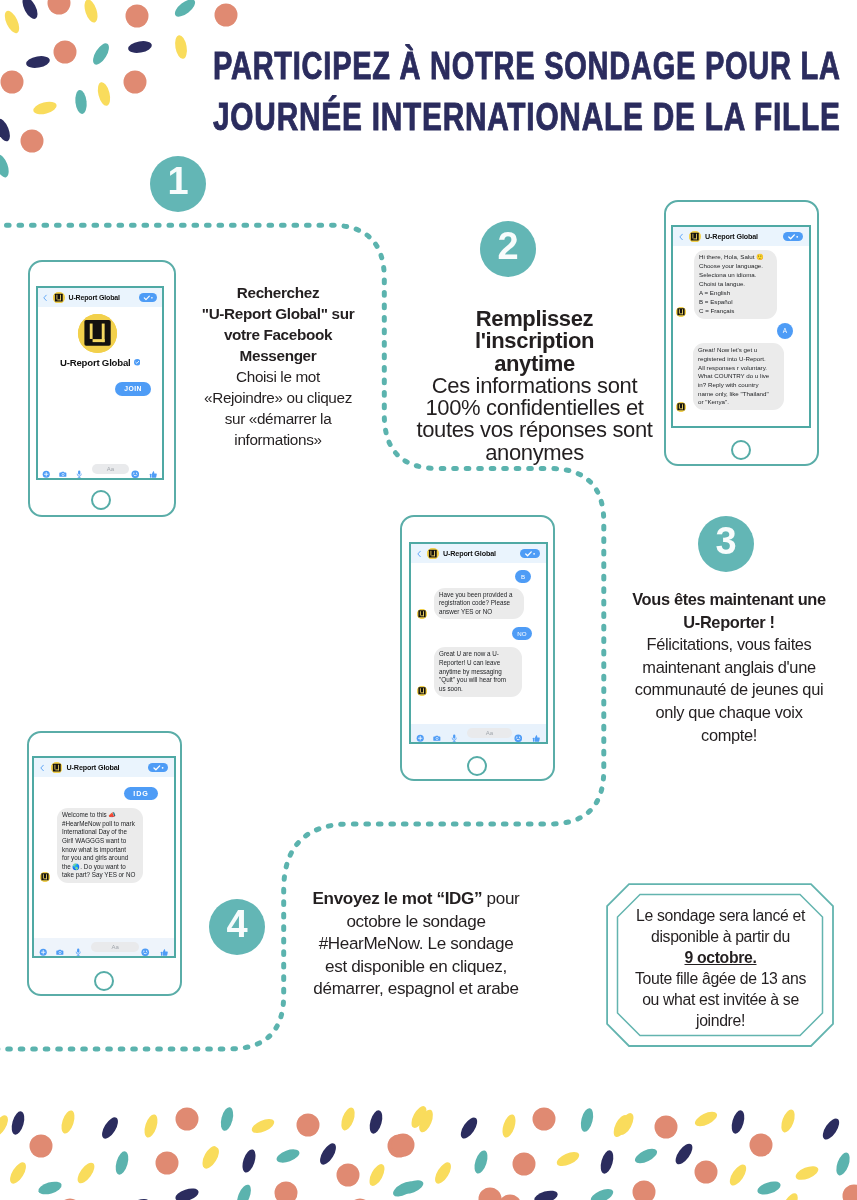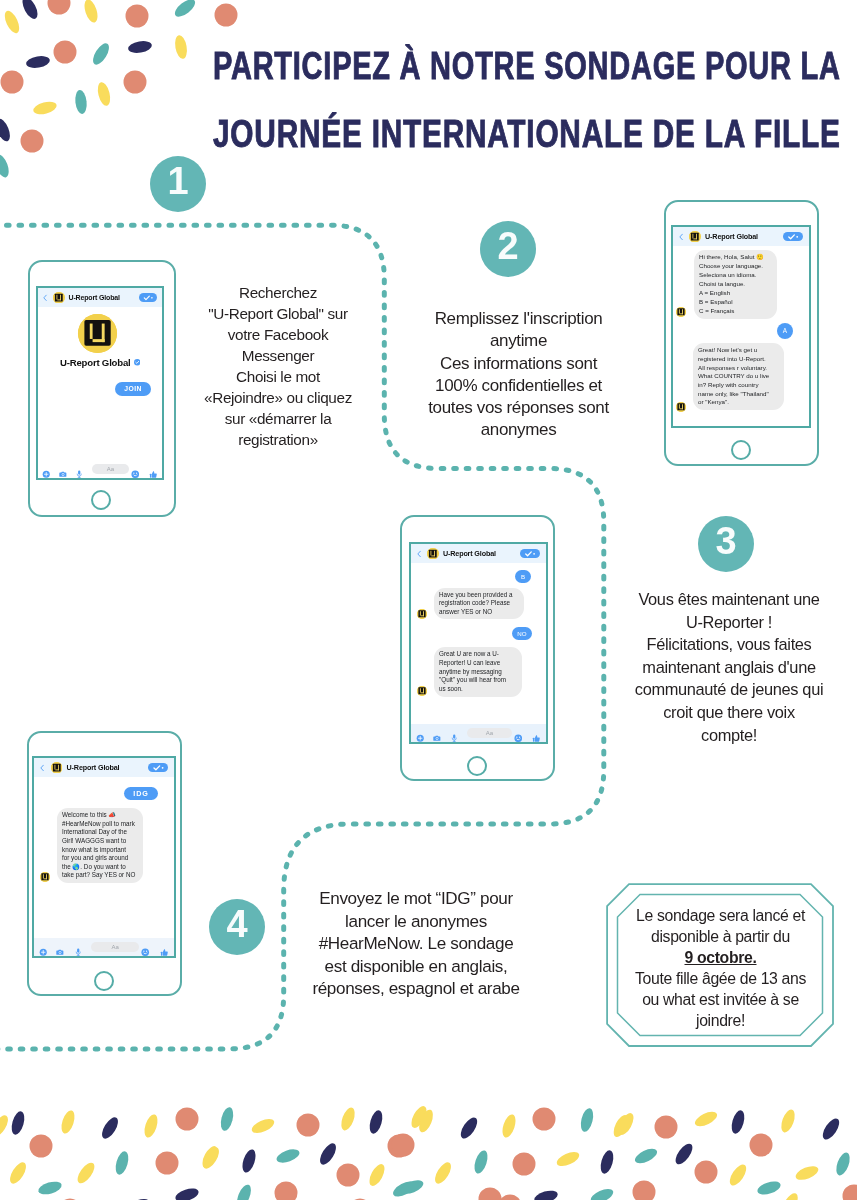--- a/index.html
+++ b/index.html
@@ -28,21 +28,21 @@
     background:#63b6b5;color:#f8fcfc;
     font-family:"Liberation Sans",sans-serif;font-weight:bold;font-size:38px;
     display:flex;align-items:center;justify-content:center;
     line-height:1;padding-bottom:7px;box-sizing:border-box;
   }
 
   
   .txtblock{position:absolute;text-align:center;color:#231f20;
             font-family:"Liberation Sans",sans-serif;font-size:15.4px;line-height:21.9px;
             letter-spacing:-0.35px;}
-  .txtblock b{font-weight:normal;}
+  .txtblock b{font-weight:bold;}
 
   
   .phone{position:absolute;border:2.6px solid #5aada8;border-radius:14px;background:#fff;box-sizing:border-box;}
   .screen{position:absolute;border:2.6px solid #4fa9a4;background:#fff;box-sizing:border-box;overflow:hidden;}
   .homebtn{position:absolute;border:2.2px solid #55aca7;border-radius:50%;box-sizing:border-box;}
 
   .fbhdr{position:absolute;left:0;top:0;right:0;display:flex;align-items:center;background:#eaf4fd;}
   .fbhdr .back{color:#4e9cf6;font-weight:bold;}
   .fbhdr .hname{font-weight:bold;color:#111;}
   .ulogo{border-radius:50%;background:#f2d04b;display:inline-block;position:relative;}
@@ -162,64 +162,64 @@
       <ellipse cx="660" cy="128" rx="12" ry="5.6" fill="#2b2c5e" transform="rotate(-28 660 128)"></ellipse>
       <ellipse cx="790" cy="124" rx="12" ry="5.6" fill="#f9dc5c" transform="rotate(-60 790 124)"></ellipse>
     </svg>
 
   <svg class="abs" id="dotpath" style="left:0;top:0;width:857px;height:1200px;" viewBox="0 0 857 1200">
       <path d="M -6 225.2 L 331 225.2 Q 384.3 225.2 384.3 278.5 L 384.3 415 Q 384.3 468.5 437.8 468.5 L 550 468.5 Q 603.8 468.5 603.8 522.3 L 603.8 770 Q 603.8 824 549.8 824 L 350 824 Q 283.7 824 283.7 890 L 283.7 995 Q 283.7 1048.9 229.8 1048.9 L -6 1048.9" fill="none" stroke="#5bb3ae" stroke-width="5" stroke-linecap="round" stroke-dasharray="2.6 9.9"></path>
     </svg>
 
   <div id="title">
     <div class="tline" style="top:0"><span class="tl-in" style="transform: scaleX(0.744076);">PARTICIPEZ À NOTRE SONDAGE POUR LA</span></div>
-    <div class="tline" style="top:68px"><span class="tl-in" style="transform: scaleX(0.764921);">JOURNÉE INTERNATIONALE DE LA FILLE</span></div>
+    <div class="tline" style="top:51px"><span class="tl-in" style="transform: scaleX(0.764921);">JOURNÉE INTERNATIONALE DE LA FILLE</span></div>
   </div>
 
   <div class="numcircle" style="left:150px;top:156px;">1</div>
   <div class="numcircle" style="left:480px;top:221px;">2</div>
   <div class="numcircle" style="left:698px;top:516px;">3</div>
   <div class="numcircle" style="left:209px;top:899px;">4</div>
 
   <div class="txtblock" style="left:178px;top:282px;width:200px;font-size:15.3px;line-height:21.0px;">
     <b><span>Recherchez</span><br>
        <span>"U-Report Global" sur</span><br>
        <span>votre Facebook</span><br>
        <span>Messenger</span></b><br>
     <span>Choisi le mot</span><br>
     <span>«Rejoindre» ou cliquez</span><br>
     <span>sur «démarrer la</span><br>
-    <span>registration»</span>
+    <span>informations»</span>
   </div>
 
-  <div class="txtblock" style="left:400px;top:308px;width:237px;font-size:17px;line-height:22.3px;">
+  <div class="txtblock" style="left:416px;top:308px;width:237px;font-size:22px;line-height:22.3px;">
     <b><span>Remplissez l'inscription</span><br>
        <span>anytime</span></b><br>
     <span>Ces informations sont</span><br>
     <span>100% confidentielles et</span><br>
     <span>toutes vos réponses sont</span><br>
     <span>anonymes</span>
   </div>
 
   <div class="txtblock" style="left:610px;top:588px;width:238px;font-size:16.4px;line-height:22.6px;">
     <b><span>Vous êtes maintenant une</span><br>
        <span>U-Reporter !</span></b><br>
     <span>Félicitations, vous faites</span><br>
     <span>maintenant anglais d'une</span><br>
     <span>communauté de jeunes qui</span><br>
-    <span>croit que there voix</span><br>
+    <span>only que chaque voix</span><br>
     <span>compte!</span>
   </div>
 
   <div class="txtblock" style="left:302px;top:888px;width:228px;font-size:17.1px;line-height:22.6px;">
     <b><span>Envoyez le mot “IDG”</span></b><span> pour</span><br>
-    <span>lancer le anonymes</span><br>
+    <span>octobre le sondage</span><br>
     <span>#HearMeNow. Le sondage</span><br>
-    <span>est disponible en anglais,</span><br>
-    <span>réponses, espagnol et arabe</span>
+    <span>est disponible en cliquez,</span><br>
+    <span>démarrer, espagnol et arabe</span>
   </div>
 
   <div id="notice" style="left:606px;top:883px;width:229px;height:165px;padding-left:32px;">
     <svg style="position:absolute;left:0;top:0;width:229px;height:165px;" viewBox="0 0 229 165">
       <polygon points="23,1.1 205,1.1 227,23 227,141 205,163 23,163 1.1,141 1.1,23" fill="none" stroke="#63b4af" stroke-width="1.8"></polygon>
       <polygon points="34,11.5 194,11.5 216.5,34 216.5,130 194,152.5 34,152.5 11.5,130 11.5,34" fill="none" stroke="#63b4af" stroke-width="1.5"></polygon>
     </svg>
     <div class="inner" style="left:10px;top:22px;width:209px;">
       <span>Le sondage sera lancé et</span><br>
       <span>disponible à partir du</span><br>

